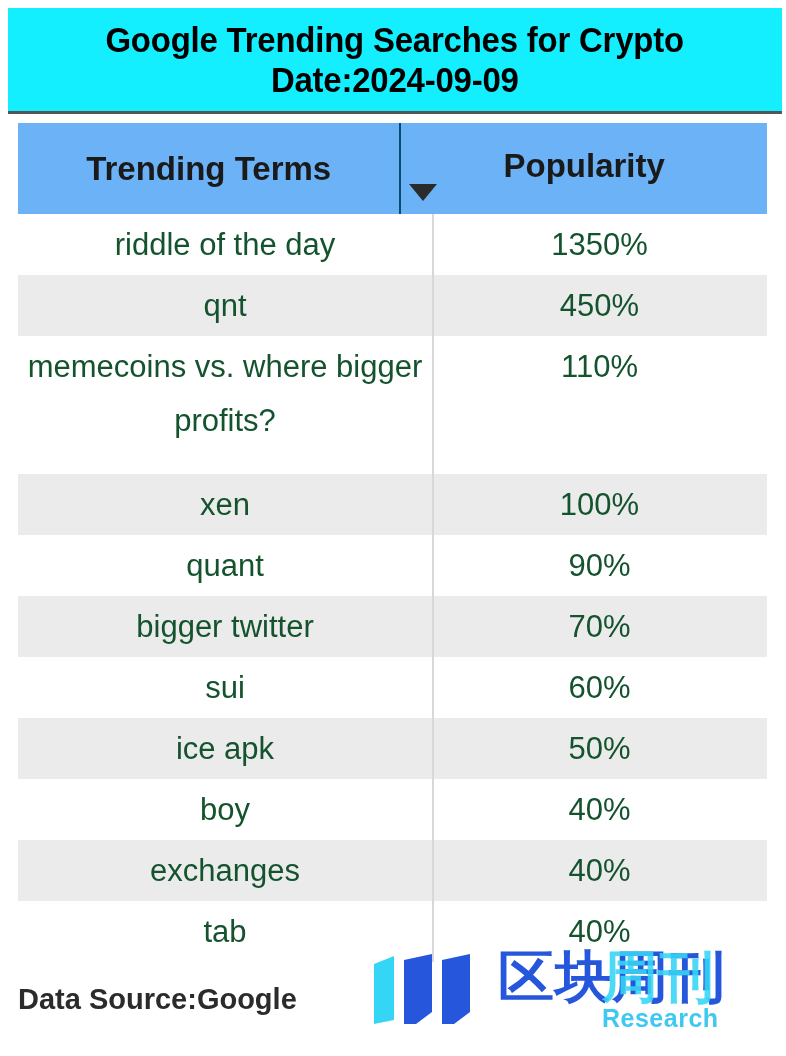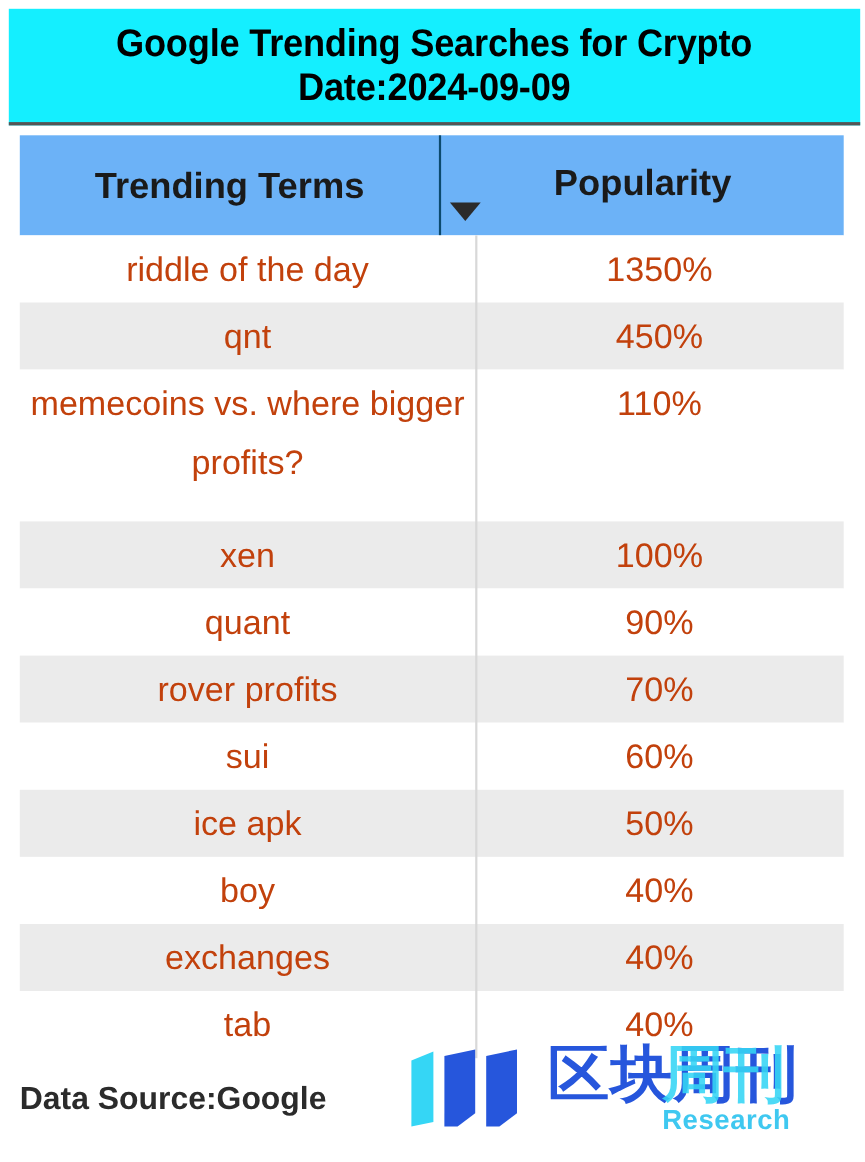--- a/index.html
+++ b/index.html
@@ -98,21 +98,21 @@
   }
   .trow {
     display: flex;
     background: #ffffff;
   }
   .trow.alt {
     background: #EBEBEB;
   }
   .cell {
     box-sizing: border-box;
-    color: #c2410c;
+    color: #14532d;
     font-family: "Liberation Sans", sans-serif;
     font-weight: 400;
     font-size: 31px;
     line-height: 54px;
     text-align: center;
     padding-top: 4px;
   }
   .cell-term {
     width: 414px;
   }
@@ -253,21 +253,21 @@
         <div class="cell cell-term">xen</div>
         <div class="cell cell-pop">100%</div>
       </div>
 
       <div class="trow row-h1">
         <div class="cell cell-term">quant</div>
         <div class="cell cell-pop">90%</div>
       </div>
 
       <div class="trow alt row-h1">
-        <div class="cell cell-term">rover profits</div>
+        <div class="cell cell-term">bigger twitter</div>
         <div class="cell cell-pop">70%</div>
       </div>
 
       <div class="trow row-h1">
         <div class="cell cell-term">sui</div>
         <div class="cell cell-pop">60%</div>
       </div>
 
       <div class="trow alt row-h1">
         <div class="cell cell-term">ice apk</div>

